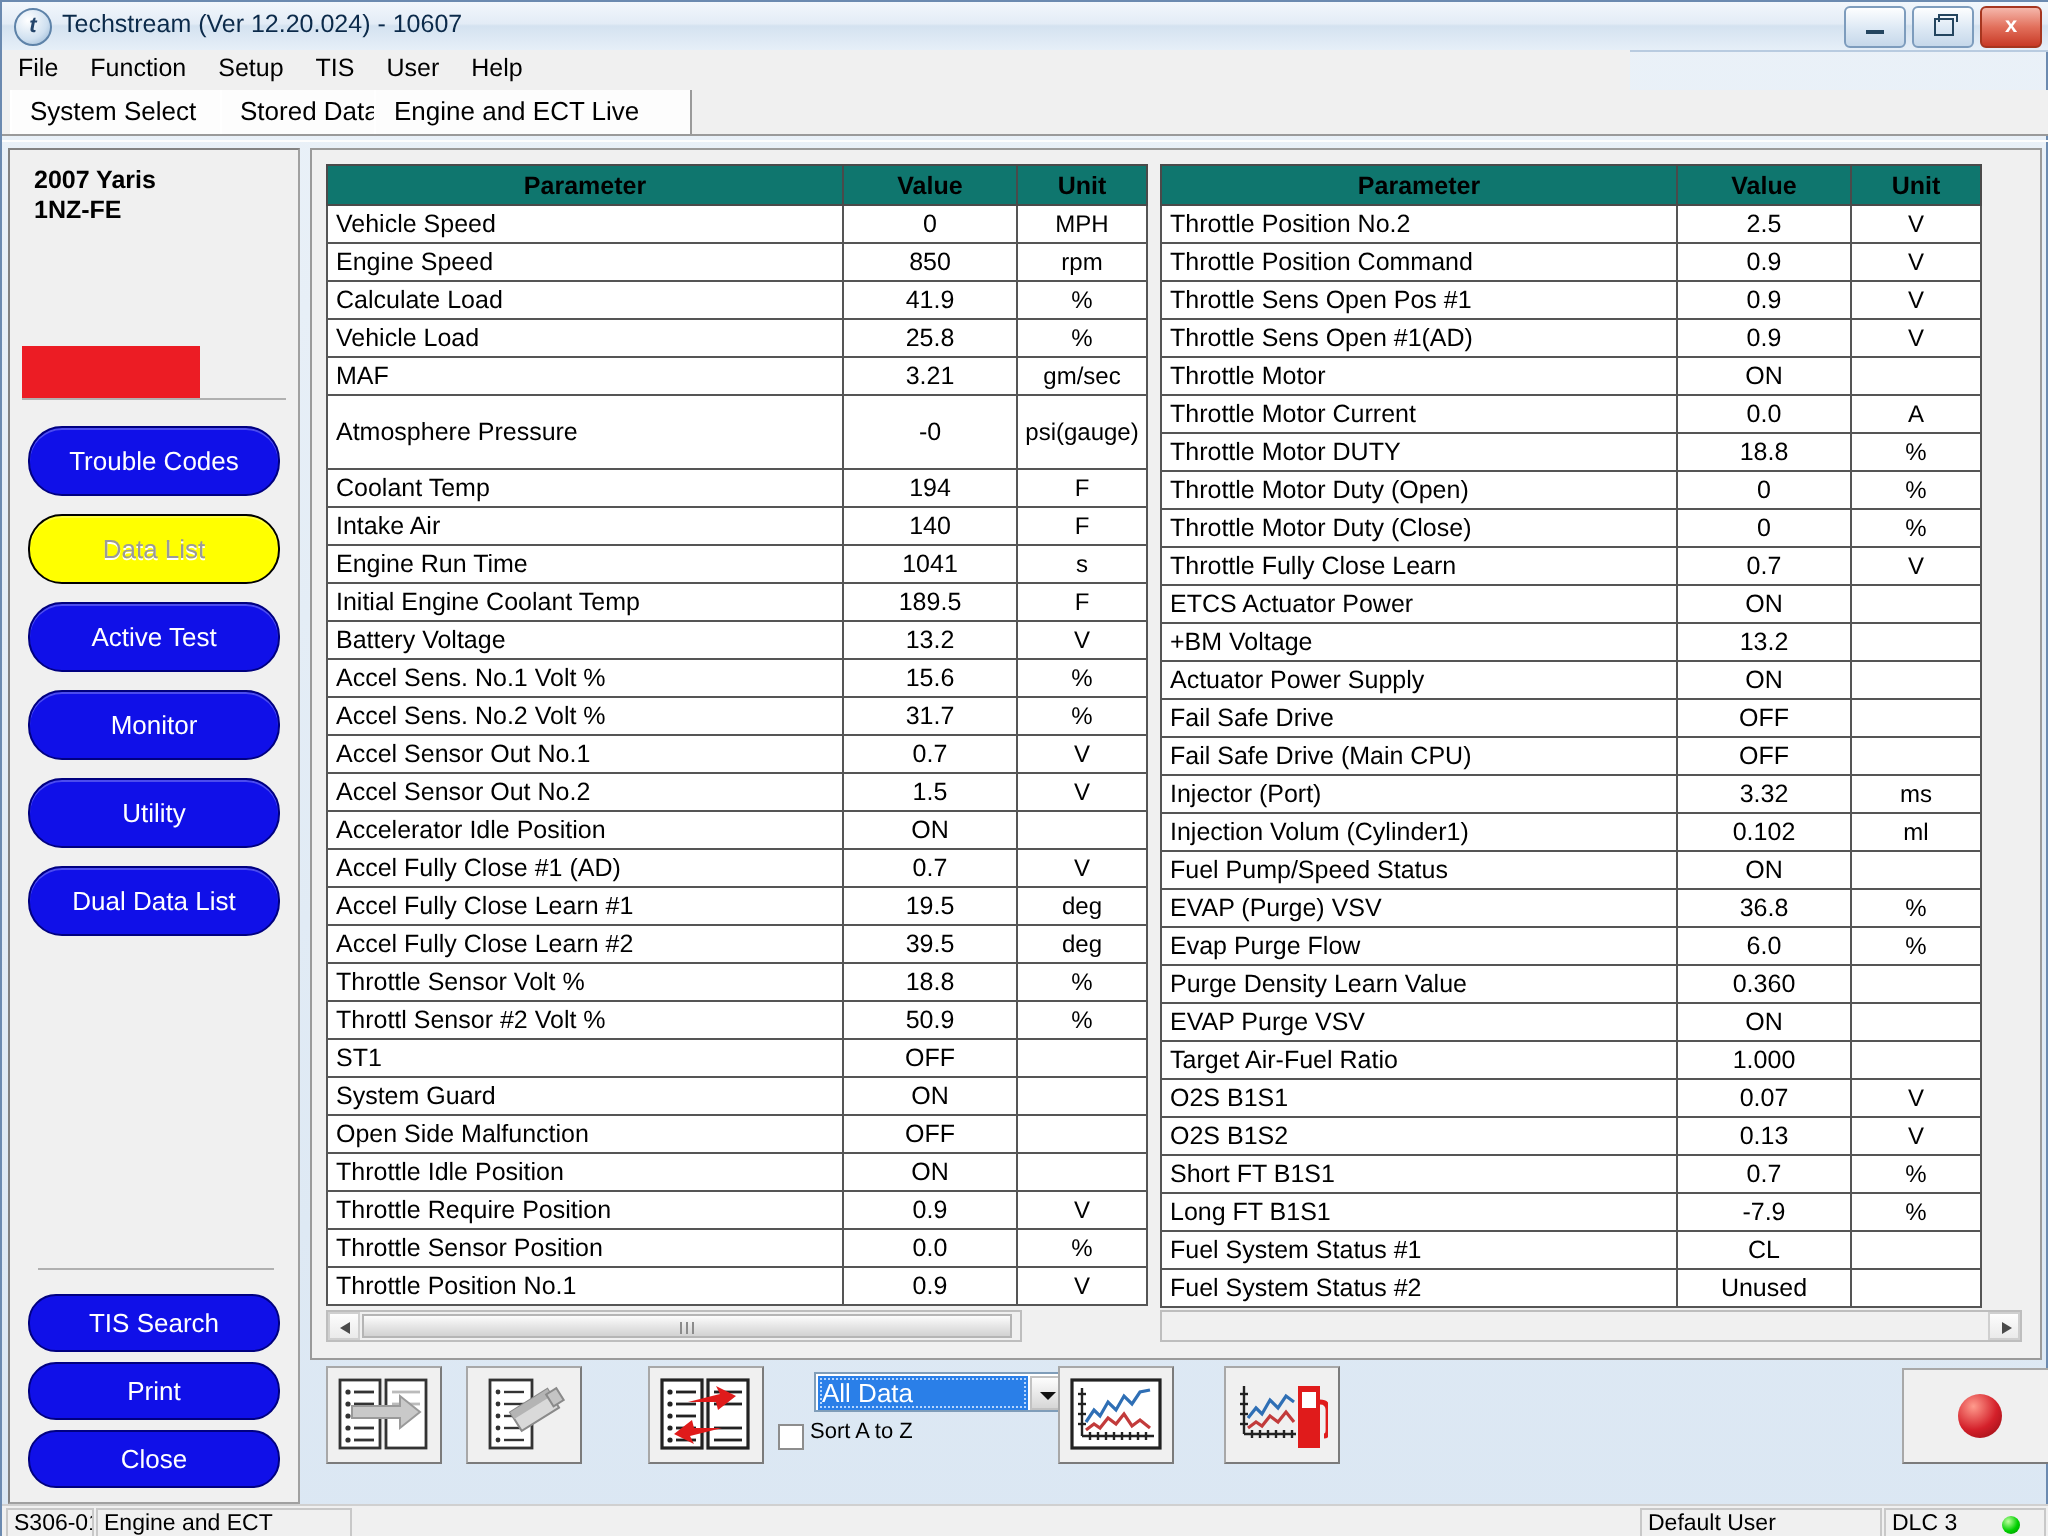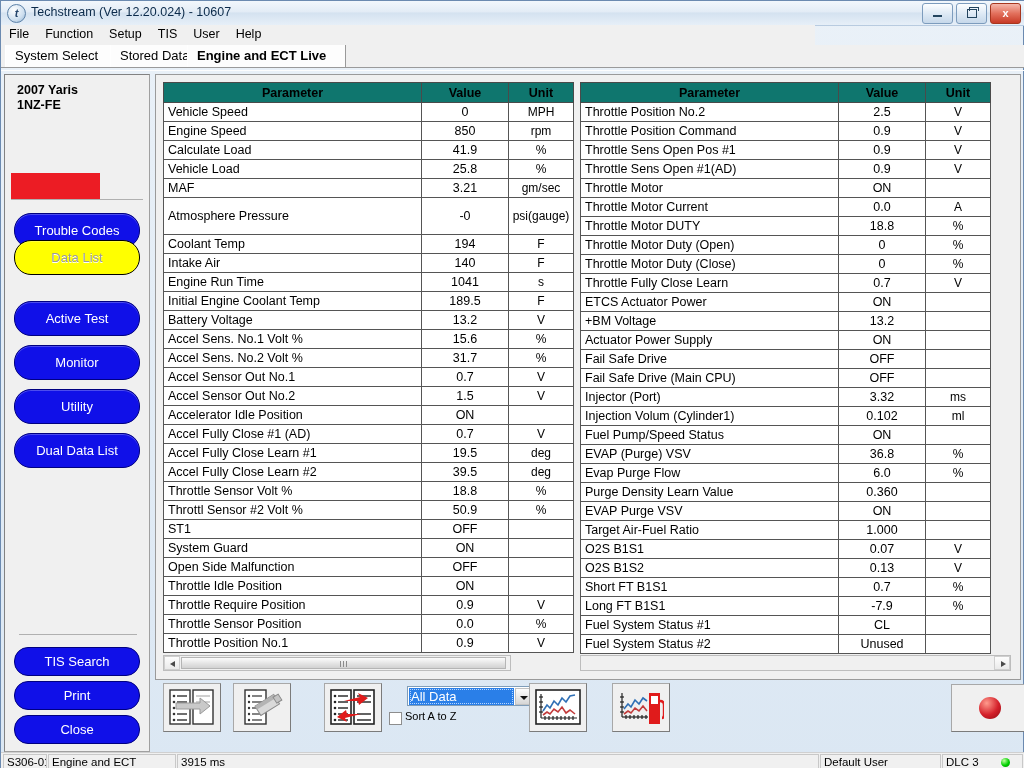--- a/index.html
+++ b/index.html
@@ -40,21 +40,21 @@
   .menubar{position:absolute;left:0;top:24px;width:814px;height:20px;
      background:#f0f0f0;border-bottom:1px solid #d8d8d8;}
   .menu-item{float:left;padding:2px 8px 2px 8px;font-size:12.5px;color:#000;
      line-height:15px;cursor:default;}
 
   
   .tabstrip{position:absolute;left:0;top:44px;width:1024px;height:23px;background:#f0f0f0;}
   .tab{position:absolute;top:0;height:22px;background:#fdfdfd;
      border-left:1px solid #ffffff;border-right:1px solid #9a9a9a;
      font-size:13px;line-height:21px;padding:0 9px;color:#000;white-space:nowrap;}
-  .tab.active{font-weight:bold;}
+  .tab.active{font-weight:normal;}
   .tabstrip-line{position:absolute;left:0;top:66px;width:1024px;height:2px;
      border-top:1px solid #9a9a9a;border-bottom:1px solid #fdfdfd;}
 
   
   .sidebar{position:absolute;left:3px;top:73px;width:146px;height:678px;
      background:#f0f0f0;border:1px solid #a0a0a0;border-top-color:#828282;
      border-left-color:#828282;box-sizing:border-box;}
   .veh-title{position:absolute;left:12px;top:8px;font-size:12.5px;font-weight:bold;
      color:#000;line-height:15px;white-space:pre-line;}
   .redbar{position:absolute;left:6px;top:98px;width:89px;height:26px;background:#ec1c24;}
@@ -167,21 +167,21 @@
     </div>
   <div class="tabstrip-line"></div>
 
   <div class="sidebar">
     <div class="veh-title">2007 Yaris
 1NZ-FE</div>
     <div class="redbar"></div>
     <div class="hr-line"></div>
     <div id="navbtns">
         <div class="navbtn" style="top: 138px;">Trouble Codes</div>
-        <div class="navbtn data-list" style="top: 165px;">Data List</div>
+        <div class="navbtn data-list" style="top: 182px;">Data List</div>
         <div class="navbtn" style="top: 226px;">Active Test</div>
         <div class="navbtn" style="top: 270px;">Monitor</div>
         <div class="navbtn" style="top: 314px;">Utility</div>
         <div class="navbtn" style="top: 358px;">Dual Data List</div>
       </div>
     <div class="hr-line2"></div>
     <div id="botbtns">
         <div class="botbtn" style="top: 572px;">TIS Search</div>
         <div class="botbtn" style="top: 606px;">Print</div>
         <div class="botbtn" style="top: 640px;">Close</div>
@@ -645,21 +645,20 @@
     </div>
 
     <div class="tbtn rec" style="left:796px;top:1px;">
       <div class="recball" style="left:27px;top:12px;"></div>
     </div>
   </div>
 
   <div class="statusbar">
     <div class="sb-cell" style="left:2px;width:44px;">S306-01</div>
     <div class="sb-cell" style="left:47px;width:128px;">Engine and ECT</div>
-    <div class="sb-cell" style="left:176px;width:642px;">3915 ms</div>
     <div class="sb-cell" style="left:819px;width:121px;">Default User</div>
     <div class="sb-cell" style="left:941px;width:81px;">
       <span>DLC 3</span>
       <i class="greendot" style="left:58px;top:3px;"></i>
     </div>
   </div>
 
 </div>
 
 </body></html>

